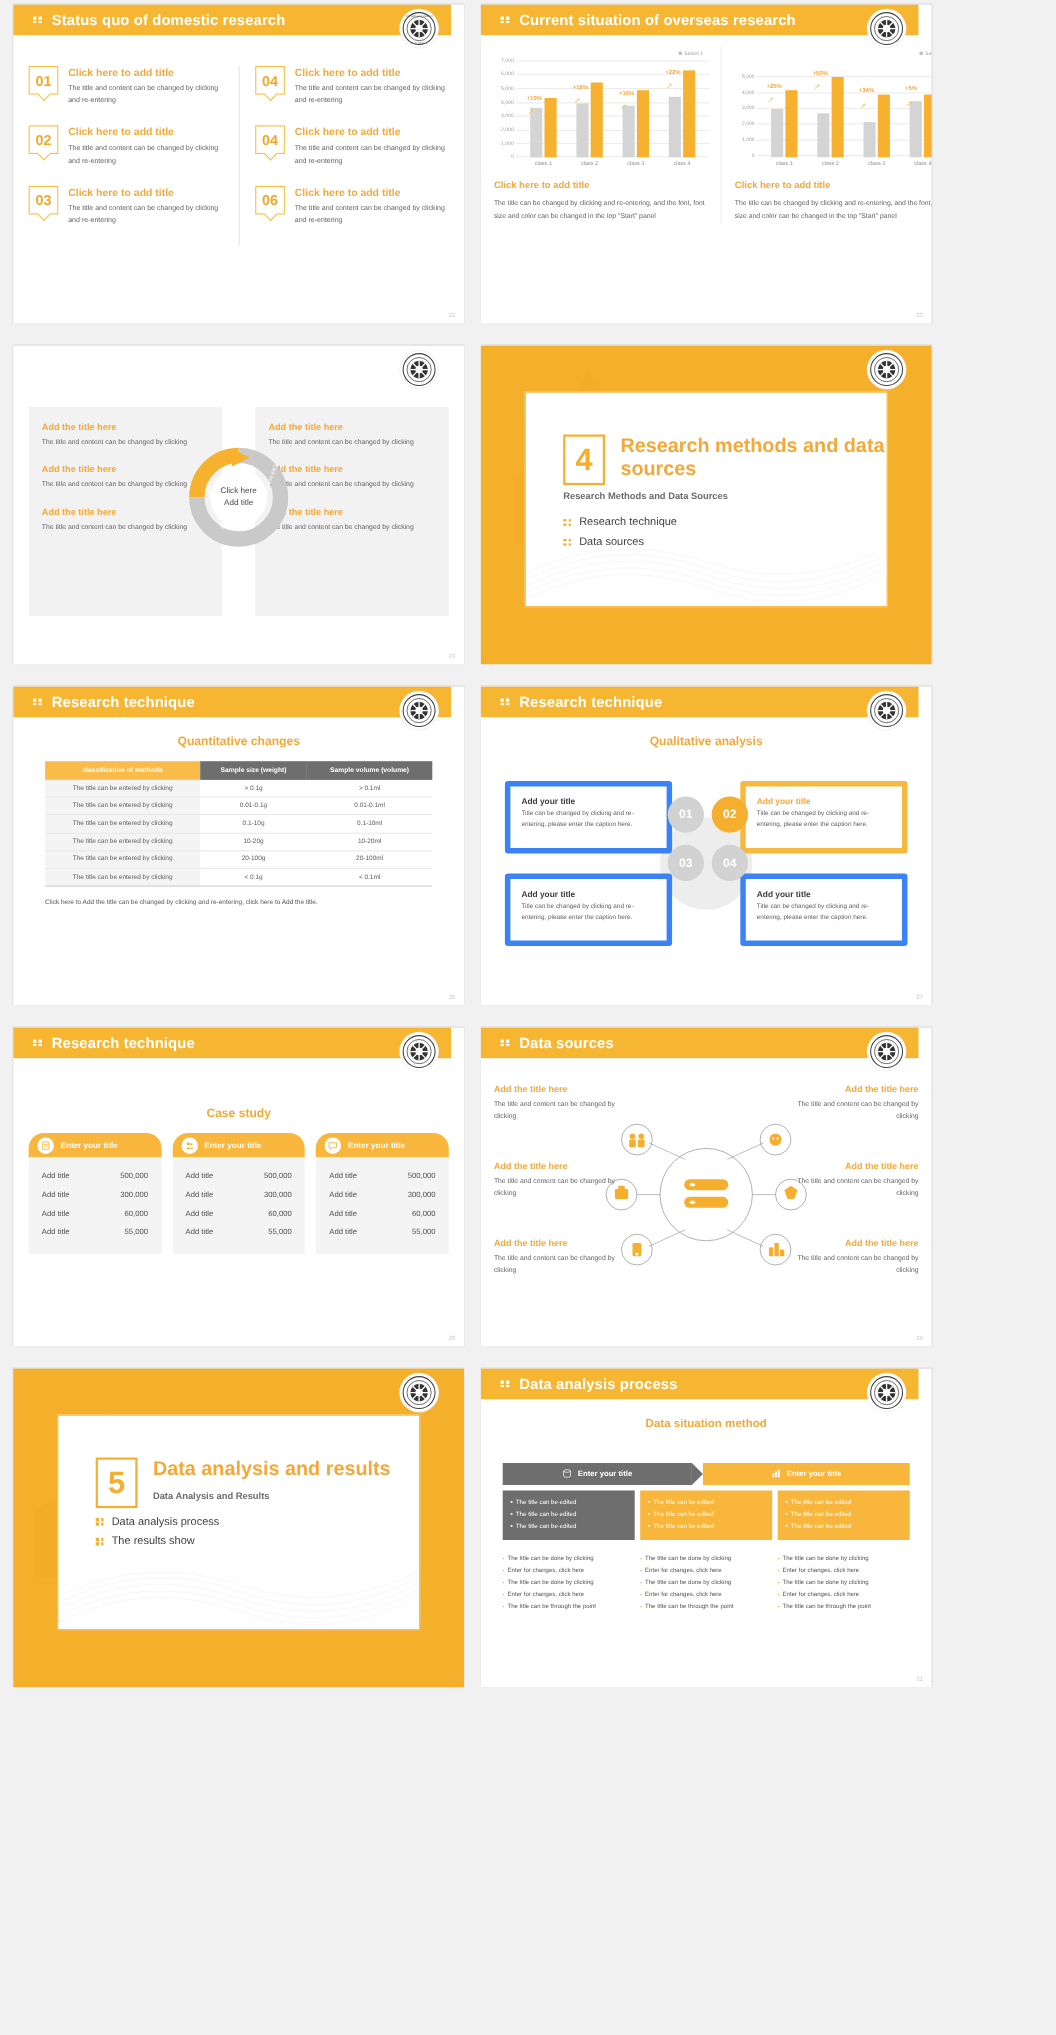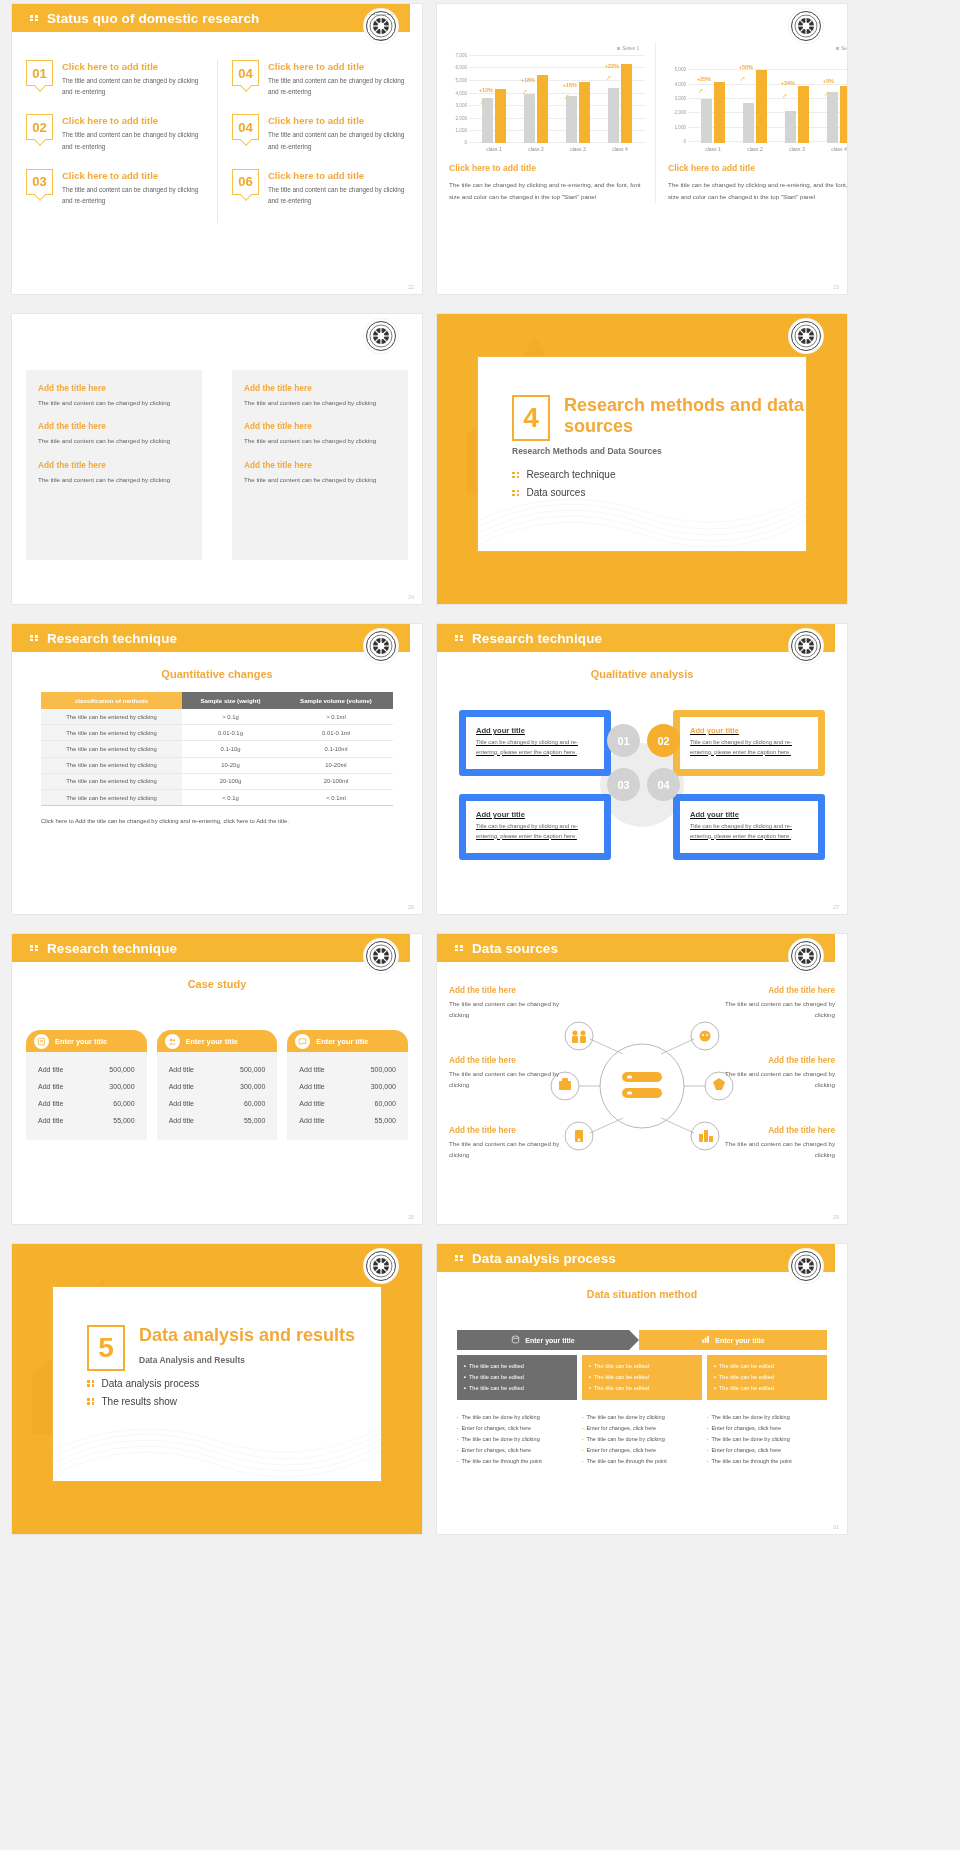--- a/index.html
+++ b/index.html
@@ -148,21 +148,21 @@
   thead th.g{ background:#6e6e6e; }
   tbody td{ padding:4.6px 4px; text-align:center; color:#5a5a5a;
             border-bottom:1px solid #e9e9e9; }
   tbody td.first{ background:#f4f4f4; }
   tbody tr:last-child td{ border-bottom:1px solid #cfcfcf; }
   .tbl-note{ width:352px; margin:12px auto 0; font-size:5.9px; color:#555; }
 
   
   .quad{ position:absolute; top:86px; left:22px; width:366px; height:150px;}
   .qcard{ position:absolute; width:152px; height:66px; background:#fff;
-          border:7px solid #3b82f6; border-radius:3px; padding:9px 10px;text-decoration:underline;}
+          border:5px solid #3b82f6; border-radius:3px; padding:9px 10px;}
   .qcard.hl{ border-color:#f6b940; }
   .qcard .t{ font-size:7.6px; font-weight:bold; color:#3d3d3d; margin-bottom:3px;}
   .qcard.hl .t{ color:#f2a93a; }
   .qcard .d{ font-size:5.8px; color:#5f5f5f; line-height:1.65;}
   .qc1{left:0;top:0;} .qc2{right:0;top:0;} .qc3{left:0;bottom:0;} .qc4{right:0;bottom:0;}
   .blob{ position:absolute; left:50%; top:50%; transform:translate(-50%,-50%);
          width:84px;height:84px;background:#ededed;border-radius:50%;}
   .circ{ position:absolute; width:33px;height:33px;border-radius:50%;
          display:flex;align-items:center;justify-content:center;
          color:#fff; font-size:11px; font-weight:bold; background:#d2d2d2;}
@@ -288,20 +288,29 @@
               <div class="t">Click here to add title</div>
           <div class="d">The title and content can be changed by clicking and re-entering</div>
             </div>
         </div>
       </div>
     </div>
     <div class="pnum">22</div>
   </div>
 
   <div class="slide">
+    <div class="bar">
+      <span class="dotwrap">
+          <i></i>
+          <i></i>
+          <i></i>
+          <i></i>
+        </span>
+      <h2>Current situation of overseas research</h2>
+    </div>
     <div class="seal">
       <svg width="32" height="32" viewBox="0 0 32 32">
         <circle cx="16" cy="16" r="14.5" fill="none" stroke="#444" stroke-width="1"></circle>
         <circle cx="16" cy="16" r="11" fill="none" stroke="#444" stroke-width=".7"></circle>
         <circle cx="16" cy="16" r="8" fill="#333"></circle>
           <circle cx="16" cy="16" r="3.4" fill="#fff"></circle>
         <g stroke="#fff" stroke-width="1.2">
             <line x1="16" y1="8" x2="16" y2="24"></line>
             <line x1="8" y1="16" x2="24" y2="16"></line>
         <line x1="10.3" y1="10.3" x2="21.7" y2="21.7"></line>
@@ -456,20 +465,35 @@
         <div class="d">The title and content can be changed by clicking</div>
       </div>
       <div class="panel">
         <div class="t">Add the title here</div>
         <div class="d">The title and content can be changed by clicking</div>
         <div class="t">Add the title here</div>
         <div class="d">The title and content can be changed by clicking</div>
         <div class="t">Add the title here</div>
         <div class="d">The title and content can be changed by clicking</div>
       </div>
+    </div>
+    <div class="ring">
+      <svg width="92" height="92" viewBox="0 0 92 92">
+        <path d="M46 8 A38 38 0 1 1 8 46" fill="none" stroke="#c9c9c9" stroke-width="14"></path>
+        <path d="M8 46 A38 38 0 0 1 46 8" fill="none" stroke="#f6b22e" stroke-width="14"></path>
+        <polygon points="40,2 40,18 56,10" fill="#f6b22e"></polygon>
+        <text font-size="5.2" fill="#fff" font-family="Liberation Sans, sans-serif">
+          <textPath href="#p1">.</textPath></text>
+      </svg>
+      <div class="mid">
+        <span>Click here</span>
+        <span>Add title</span>
+      </div>
+      <div style="position:absolute;left:3px;top:52px;font-size:4.6px;color:#fff;transform:rotate(70deg);white-space:nowrap;">Click here to add title</div>
+      <div style="position:absolute;right:-2px;top:34px;font-size:4.6px;color:#fff;transform:rotate(110deg);white-space:nowrap;">Click here to add title</div>
     </div>
     <div class="pnum">24</div>
   </div>
 
   <div class="slide">
     <div class="cover">
       <svg class="skyline" viewBox="0 0 410 290" preserveAspectRatio="none">
         <rect width="410" height="290" fill="#f5b02c"></rect>
         <g fill="#e59b14" opacity=".65">
           <polygon points="30,120 80,80 130,120 130,180 30,180"></polygon>
@@ -671,21 +695,21 @@
           <circle cx="16" cy="16" r="8" fill="#333"></circle>
       <circle cx="16" cy="16" r="3.4" fill="#fff"></circle>
           <g stroke="#fff" stroke-width="1.2">
             <line x1="16" y1="8" x2="16" y2="24"></line>
       <line x1="8" y1="16" x2="24" y2="16"></line>
             <line x1="10.3" y1="10.3" x2="21.7" y2="21.7"></line>
             <line x1="21.7" y1="10.3" x2="10.3" y2="21.7"></line>
           </g>
         </svg>
     </div>
-    <div class="sec-t" style="margin-top:44px">Case study</div>
+    <div class="sec-t" style="margin-top:72px">Case study</div>
     <div class="cases">
       <div class="case">
         <div class="head">
           <span class="ic">
             <svg width="9" height="9" viewBox="0 0 12 12">
                 <rect x="2" y="1.5" width="8" height="9" rx="1" fill="none" stroke="#f5ae2d" stroke-width="1"></rect>
                 <line x1="4" y1="4.5" x2="8" y2="4.5" stroke="#f5ae2d" stroke-width=".9"></line>
                 <line x1="4" y1="6.5" x2="8" y2="6.5" stroke="#f5ae2d" stroke-width=".9"></line>
               </svg>
             </span>

